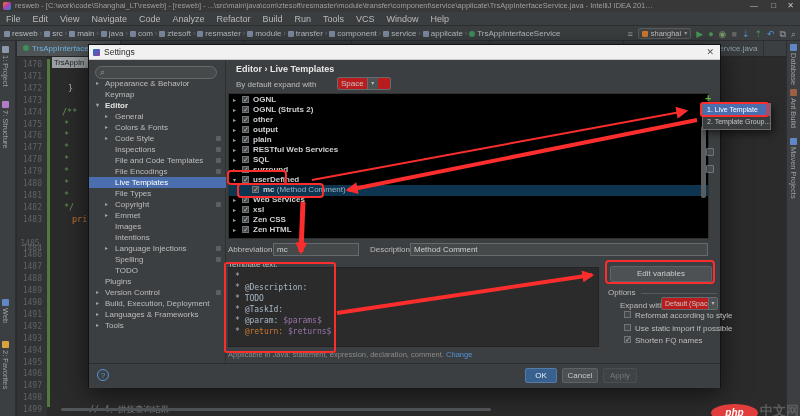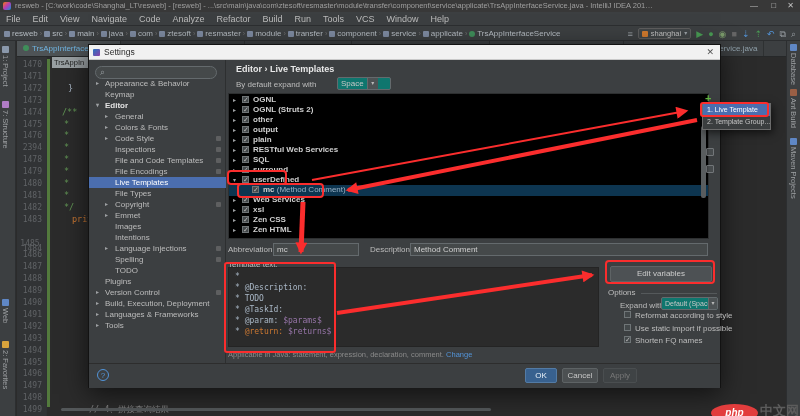--- a/index.html
+++ b/index.html
@@ -71,21 +71,21 @@
   .trow{position:absolute;left:0;width:137px;height:11px;line-height:11px;white-space:nowrap;overflow:hidden;}
   .trow .arr{position:absolute;font-size:6px;color:#9da0a3;top:0;}
   .trow .lbl{position:absolute;top:0;}
   .trow.selected{background:#4b6eaf;color:#fff;}
   .trow.bold{color:#e3e3e3;font-weight:bold;}
   .trow .mk{position:absolute;right:5px;top:3px;width:5px;height:5px;background:#7a7a7a;border-radius:1px;opacity:.55;}
 
   #dlg-right{position:absolute;left:137px;top:15px;width:496px;height:303px;}
   #crumb-hdr{position:absolute;left:10px;top:4px;font-size:9px;font-weight:bold;color:#e8e8e8;}
   #expand-row{position:absolute;left:10px;top:20px;color:#bdbdbd;}
-  .combo{display:inline-flex;position:absolute;height:13px;background:#0f766e;border:1px solid #646a6d;
+  .combo{display:inline-flex;position:absolute;height:13px;background:#b91c1c;border:1px solid #646a6d;
          border-radius:2px;color:#c7c7c7;line-height:11px;align-items:center;}
   .combo .val{padding:0 3px;white-space:nowrap;overflow:hidden;}
   .combo .cbtn{width:11px;height:100%;border-left:1px solid #646a6d;background:#4d5254;color:#b8b8b8;
                font-size:6px;text-align:center;line-height:11px;}
   #combo-default-expand{left:111px;top:17px;width:54px;}
   #tpl-list{position:absolute;left:2px;top:33px;width:481px;height:146px;background:#000000;border:1px solid #2d2f30;}
   .lrow{position:absolute;left:0;width:479px;height:10px;line-height:10px;white-space:nowrap;}
   .lrow.selected{background:#0d3550;height:11px;}
   .lrow .arr{position:absolute;left:4px;top:0;font-size:6px;color:#9da0a3;}
   .cb{position:absolute;top:1px;width:7px;height:7px;background:#43484a;border:1px solid #6f7577;
@@ -185,21 +185,21 @@
 
   <div id="editor">
     <div id="gutter">
         <div class="lnum" style="top: 2px;">1470</div>
         <div class="lnum" style="top: 13.9px;">1471</div>
         <div class="lnum" style="top: 25.8px;">1472</div>
         <div class="lnum" style="top: 37.7px;">1473</div>
         <div class="lnum" style="top: 49.6px;">1474</div>
         <div class="lnum" style="top: 61.5px;">1475</div>
         <div class="lnum" style="top: 73.4px;">1476</div>
-        <div class="lnum" style="top: 85.3px;">2394</div>
+        <div class="lnum" style="top: 85.3px;">1477</div>
         <div class="lnum" style="top: 97.2px;">1478</div>
         <div class="lnum" style="top: 109.1px;">1479</div>
         <div class="lnum" style="top: 121px;">1480</div>
         <div class="lnum" style="top: 132.9px;">1481</div>
         <div class="lnum" style="top: 144.8px;">1482</div>
         <div class="lnum" style="top: 156.7px;">1483</div>
         <div class="lnum" style="top: 186px;">1484</div>
         <div class="lnum" style="top: 180.5px; text-align: center;">1485</div>
         <div class="lnum" style="top: 192.4px;">1486</div>
         <div class="lnum" style="top: 204.3px;">1487</div>

